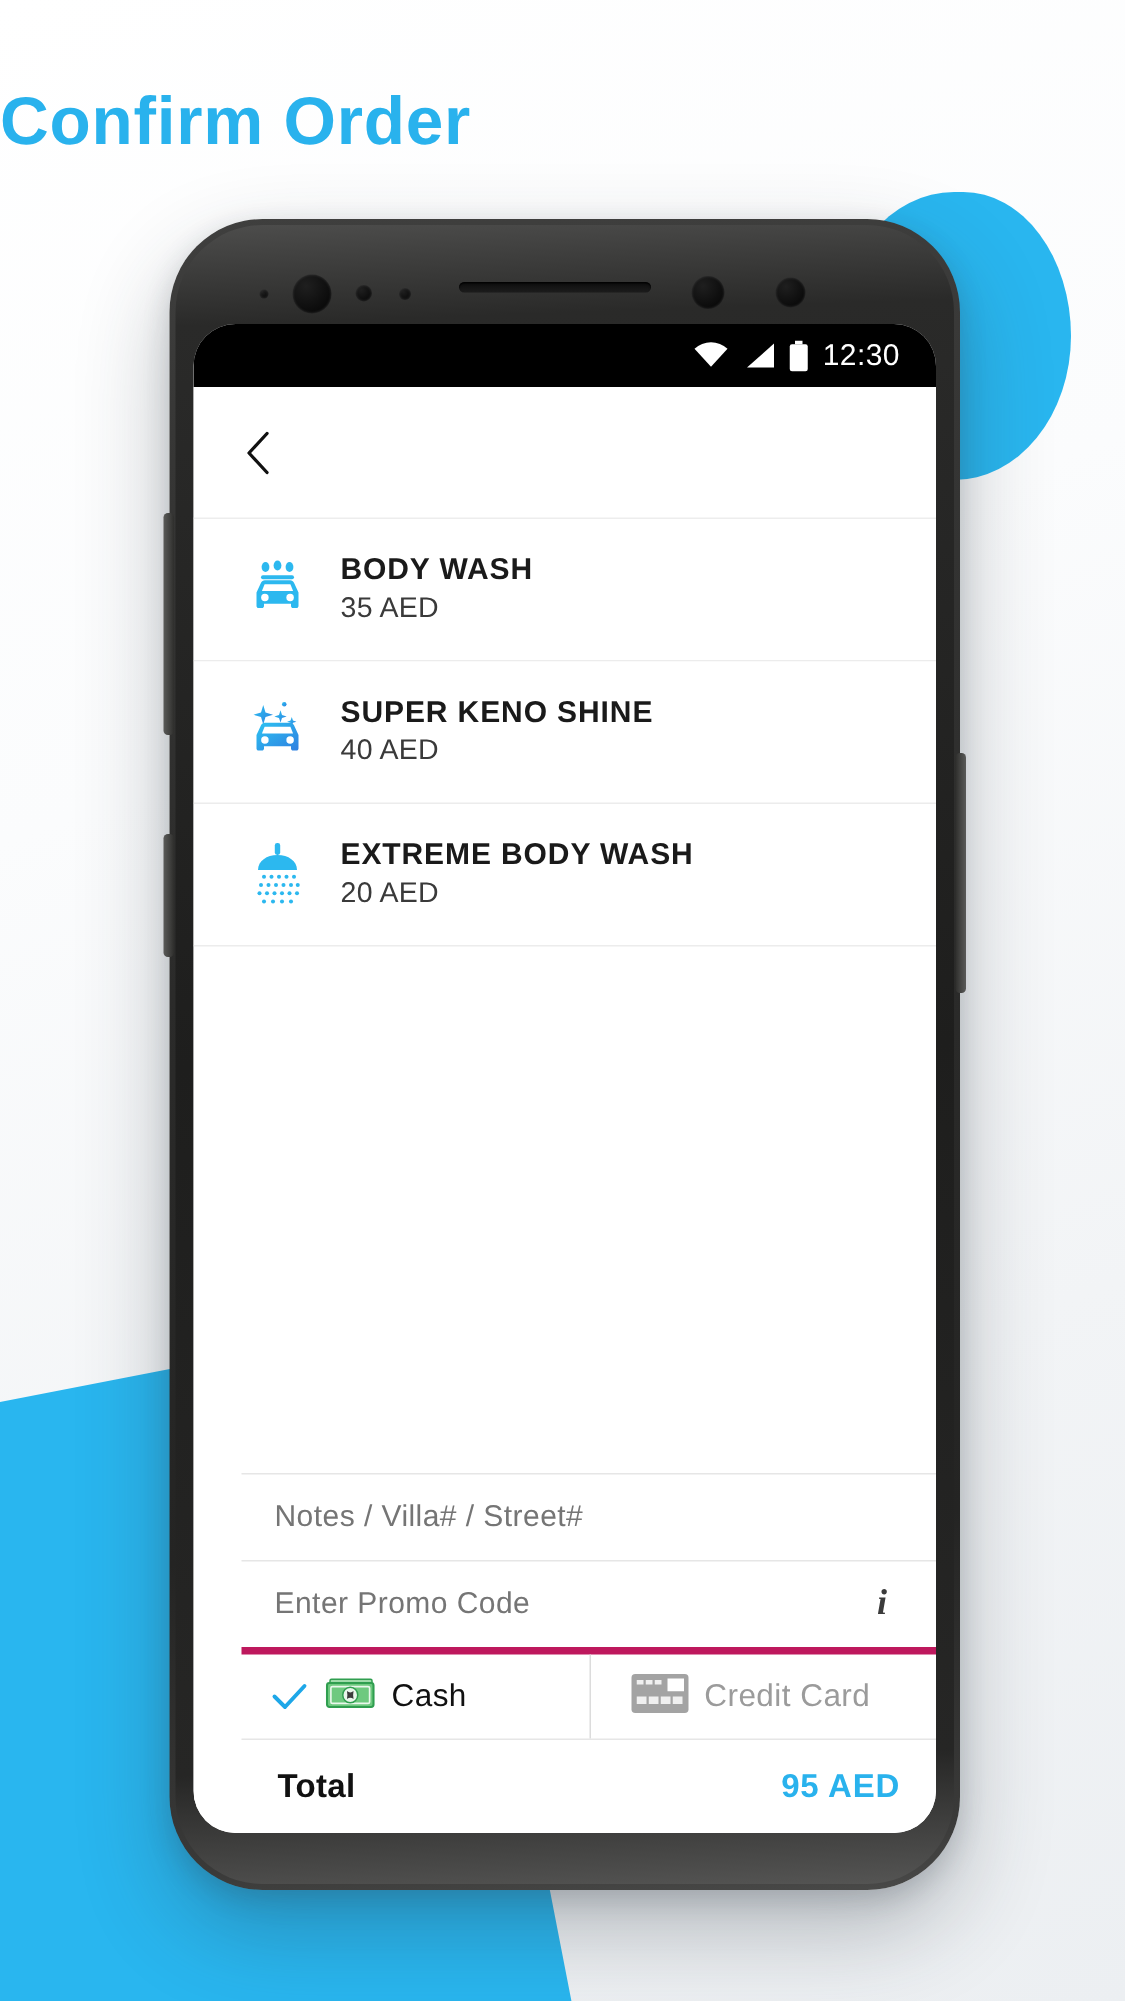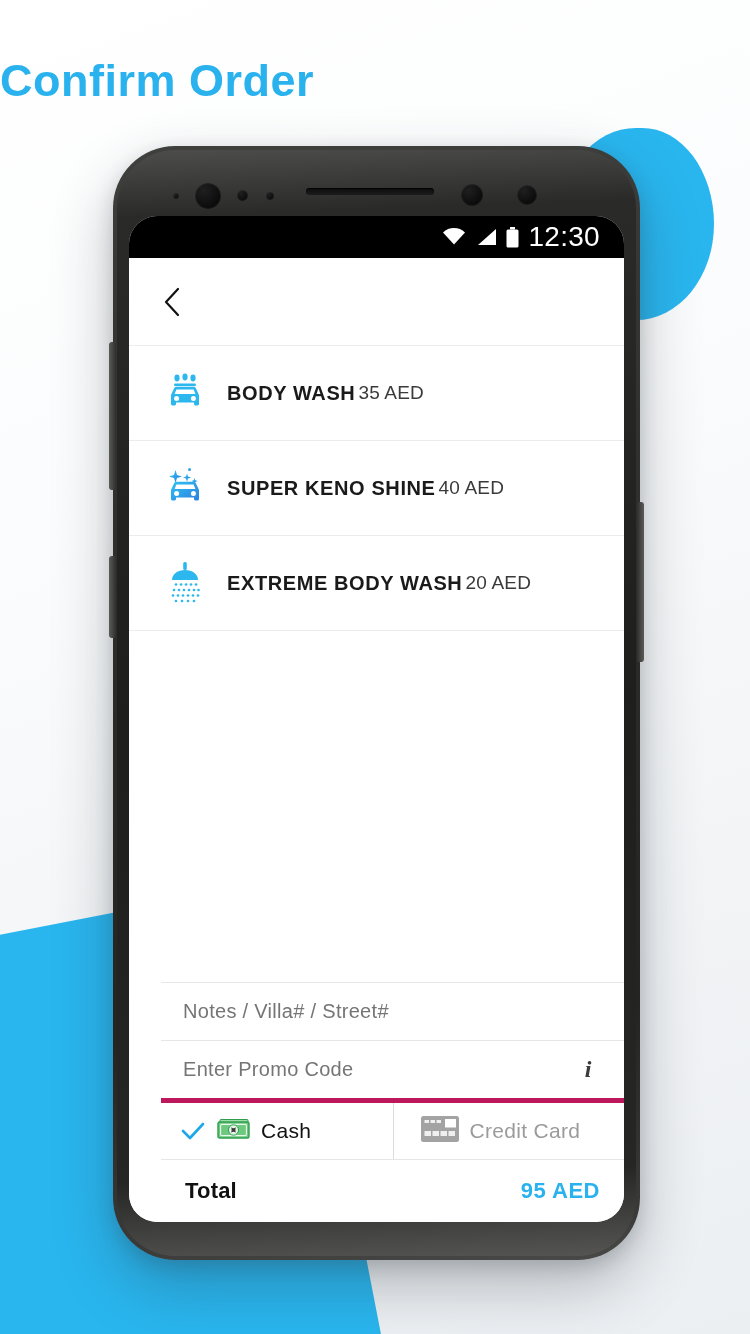--- a/index.html
+++ b/index.html
@@ -129,21 +129,21 @@
     height: 42px;
     background: #000;
     display: flex;
     align-items: center;
     justify-content: flex-end;
     padding-right: 24px;
     gap: 9px;
   }
   .status-time {
     color: #fff;
-    font-size: 28px;
+    font-size: 20px;
     letter-spacing: 0.3px;
   }
   .status-icon { display: flex; align-items: center; }
 
   .app-body {
     height: 964px;
     background: #fff;
     display: flex;
     flex-direction: column;
   }
@@ -182,21 +182,21 @@
   }
   .service-icon {
     width: 56px;
     min-width: 56px;
     height: 56px;
     display: flex;
     align-items: center;
     justify-content: center;
     margin-right: 14px;
   }
-  .service-text { display: flex; flex-direction: row; gap: 3px; }
+  .service-text { display: flex; flex-direction: column; gap: 3px; }
   .service-name {
     font-size: 20px;
     font-weight: 600;
     letter-spacing: 0.6px;
     color: #1a1a1a;
   }
   .service-price {
     font-size: 19px;
     color: #3a3a3a;
     letter-spacing: 0.2px;

